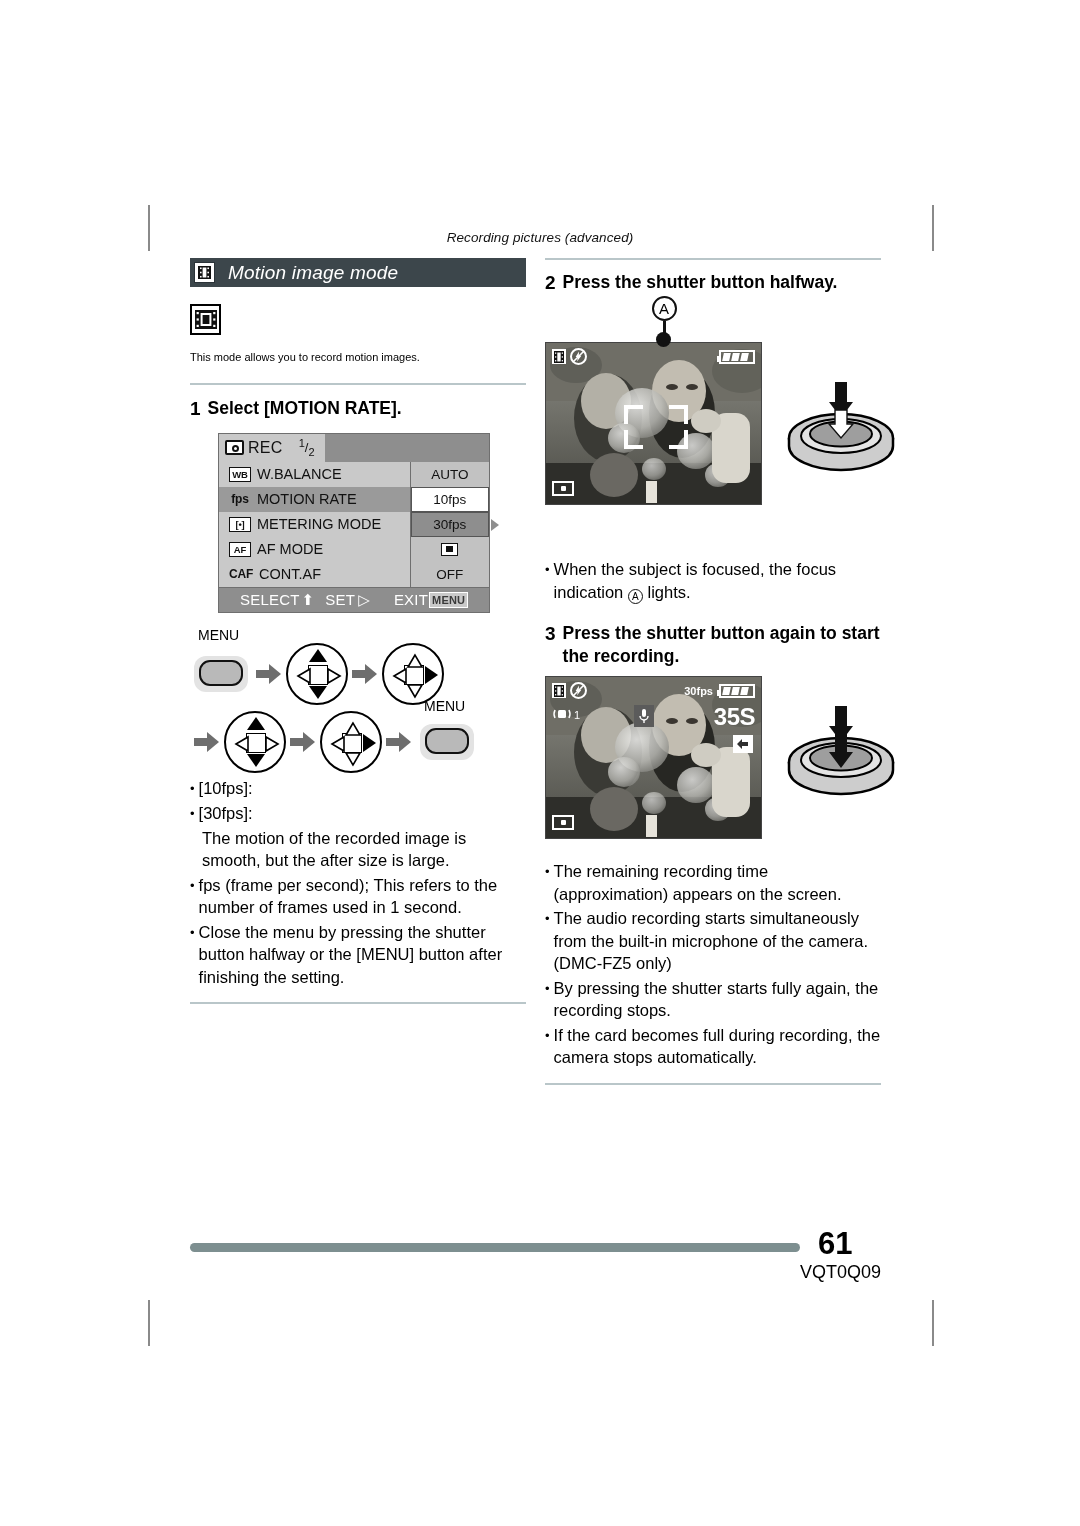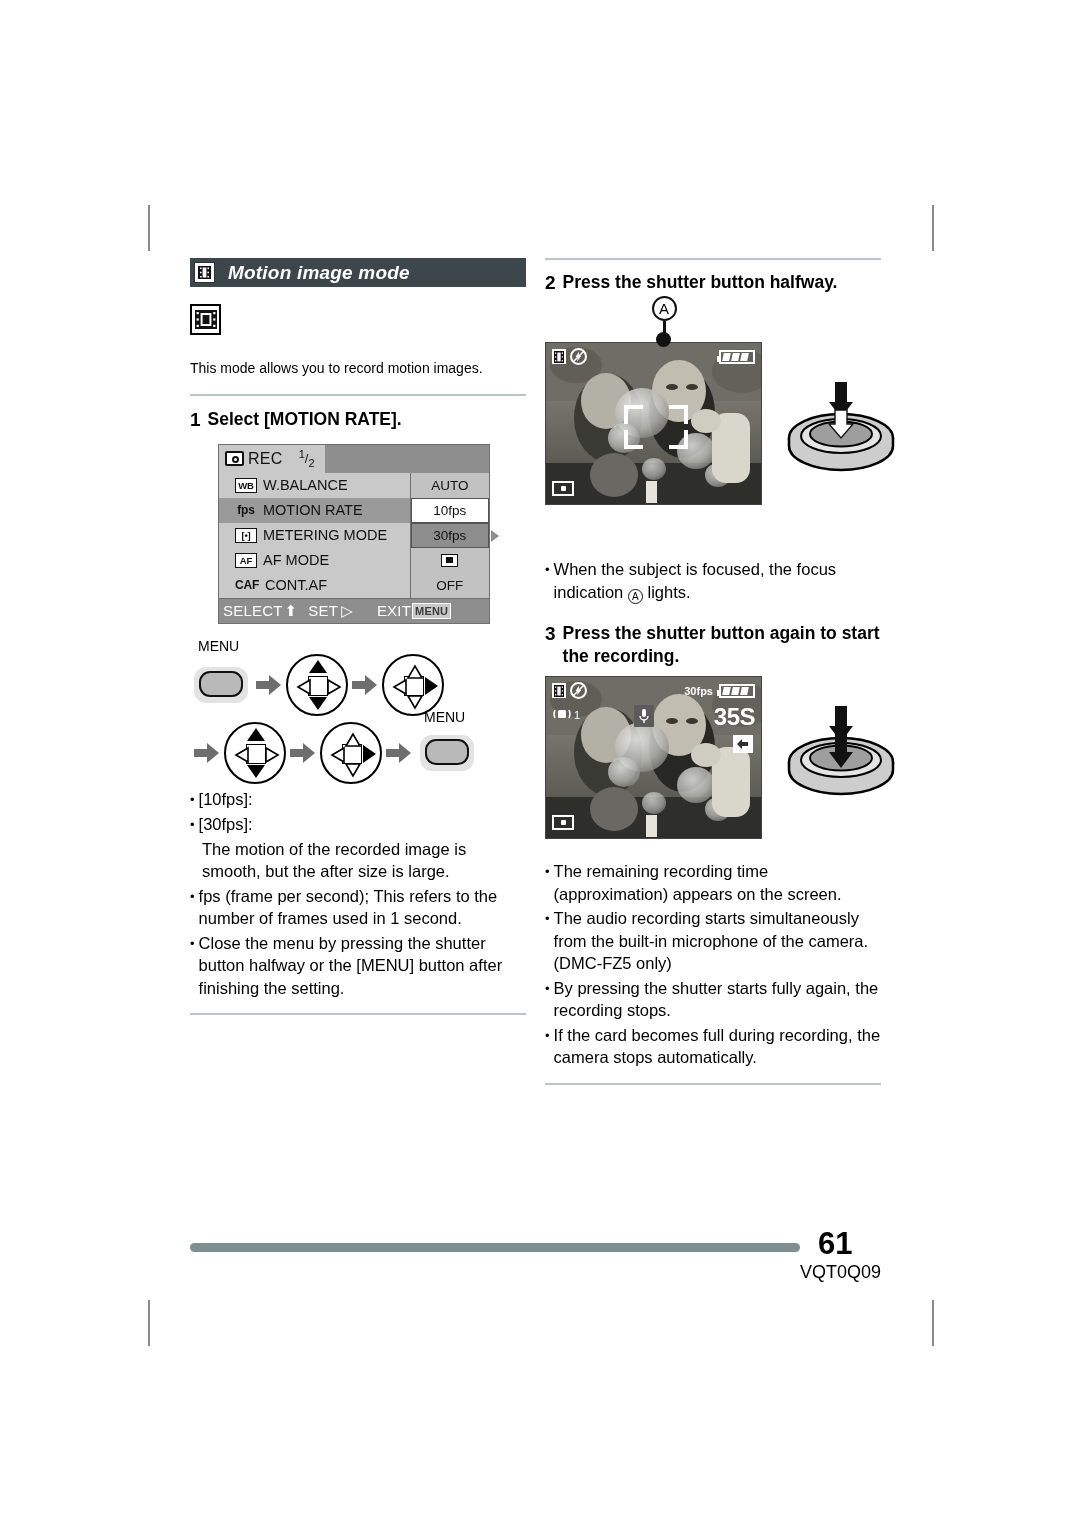--- a/index.html
+++ b/index.html
@@ -24,36 +24,36 @@
   .col{position:absolute;top:258px;width:336px;}
   .col-left{left:190px;}
   .col-right{left:545px;}
 
   
   .titlebar{
     height:29px;background:#3c464b;display:flex;align-items:center;
     padding-left:4px;box-sizing:border-box;
   }
   .titlebar .label{
-    color:#fff;font-style:italic;font-weight:bold;font-size:19px;
+    color:#fff;font-style:italic;font-weight:normal;font-size:19px;
     margin-left:13px;letter-spacing:.2px;
   }
   .film-chip{
     width:21px;height:21px;background:#fff;border:1px solid #2b3338;
     display:flex;align-items:center;justify-content:center;box-sizing:border-box;
   }
 
   
   .film-big{
     width:31px;height:31px;border:2.5px solid #000;background:#fff;
     margin-top:17px;display:flex;align-items:center;justify-content:center;
     box-sizing:border-box;
   }
 
-  .body-txt{font-size:14px;line-height:22.5px;margin-top:22px;}
+  .body-txt{font-size:11px;line-height:22.5px;margin-top:11px;}
 
   .rule{height:2px;background:#b9c6c9;margin-top:14px;}
   .rule-top{height:2px;background:#b9c6c9;margin-bottom:11px;}
 
   .step{font-weight:bold;font-size:17.5px;line-height:23px;margin-top:12px;
         display:flex;gap:7px;}
   .step .num{font-size:19px;line-height:23px;}
   .step-r{font-weight:bold;font-size:17.5px;line-height:23px;display:flex;gap:7px;}
 
   
@@ -79,21 +79,21 @@
   .frac{margin-left:16px;font-size:13px;}
   .frac sup{font-size:11px;}
   .frac sub{font-size:11px;}
   .menu-head .tabfill{flex:1;background:#8e8e8e;height:28px;}
 
   .menu-body{display:flex;}
   .menu-rows{width:192px;background:#c9c9c9;border-right:1px solid #6f6f6f;}
   .menu-vals{width:79px;background:#c2c2c2;position:relative;}
 
   .mrow{
-    height:25px;display:flex;align-items:center;gap:6px;padding-left:16px;
+    height:25px;display:flex;align-items:center;gap:6px;padding-left:10px;
     box-sizing:border-box;font-size:14.5px;
   }
   .mrow.sel{background:#9a9a9a;}
   .mico{
     min-width:22px;height:15px;border:1.5px solid #111;background:#fff;
     font-size:9.5px;font-weight:bold;display:flex;align-items:center;
     justify-content:center;box-sizing:border-box;letter-spacing:-.2px;
   }
   .mico.plain{border:none;background:transparent;font-size:12px;}
 
@@ -107,21 +107,21 @@
     border-bottom:6px solid transparent;
   }
   .sq-ico{width:17px;height:13px;border:1.5px solid #111;background:#fff;
           display:flex;align-items:center;justify-content:center;box-sizing:border-box;}
   .sq-ico i{width:7px;height:6px;background:#111;display:block;}
 
   .menu-foot{
     height:24px;background:#8e8e8e;display:flex;align-items:center;
     color:#fff;font-size:15px;letter-spacing:.2px;border-top:1px solid #6f6f6f;
   }
-  .menu-foot .s1{margin-left:4px;}
+  .menu-foot .s1{margin-left:21px;}
   .menu-foot .s2{margin-left:11px;}
   .menu-foot .s3{margin-left:24px;}
   .menu-chip{
     background:#c9c9c9;color:#3a3a3a;font-size:11px;font-weight:bold;
     border:1px solid #fff;padding:0 2px;margin-left:1px;line-height:14px;
   }
 
   
   .nav{margin-top:14px;position:relative;height:140px;}
   .navrow{display:flex;align-items:center;gap:4px;}
@@ -238,20 +238,21 @@
 </head>
 <body>
 
 <div class="page">
 
   <div class="crop v" style="left:148px;top:205px;"></div>
   <div class="crop v" style="left:932px;top:205px;"></div>
   <div class="crop v" style="left:148px;top:1300px;"></div>
   <div class="crop v" style="left:932px;top:1300px;"></div>
 
+  <div class="runhead">Recording pictures (advanced)</div>
 
   <div class="col col-left">
 
     <div class="titlebar">
       <span class="film-chip">
         <svg width="15" height="15" viewBox="0 0 15 15">
           <rect x="1" y="1" width="13" height="13" fill="#111"></rect>
           <rect x="3" y="2.5" width="1.6" height="1.6" fill="#fff"></rect>
           <rect x="3" y="6.7" width="1.6" height="1.6" fill="#fff"></rect>
           <rect x="3" y="10.9" width="1.6" height="1.6" fill="#fff"></rect>

